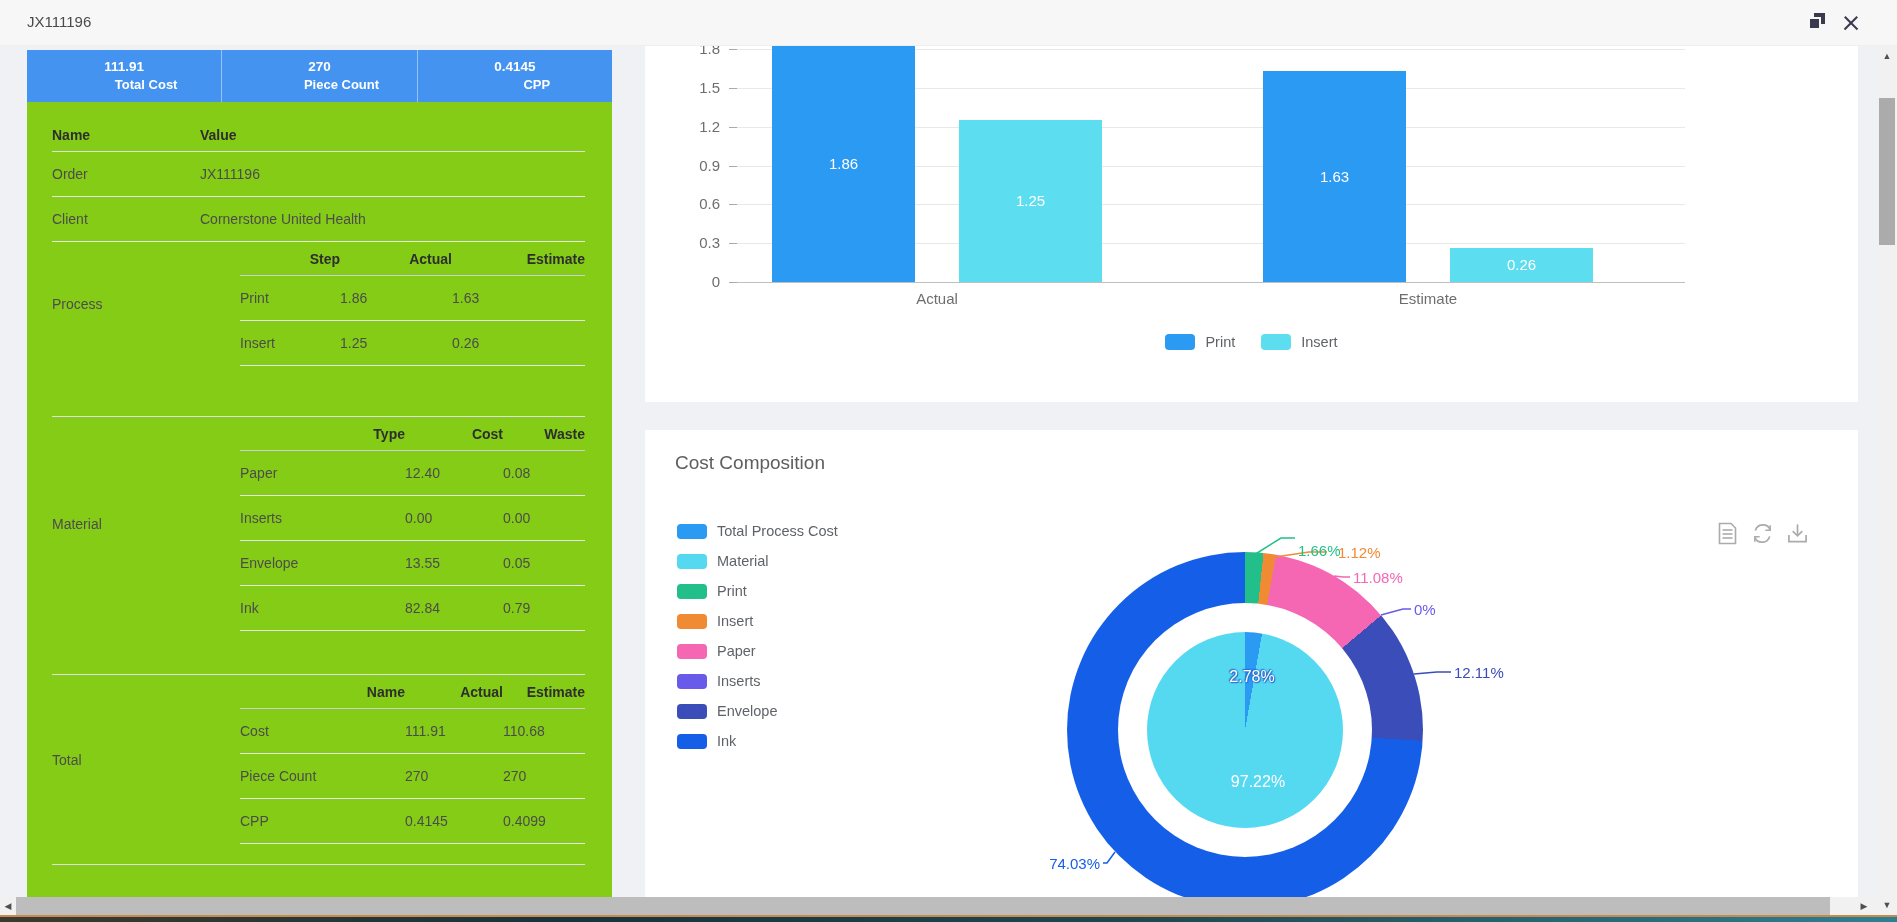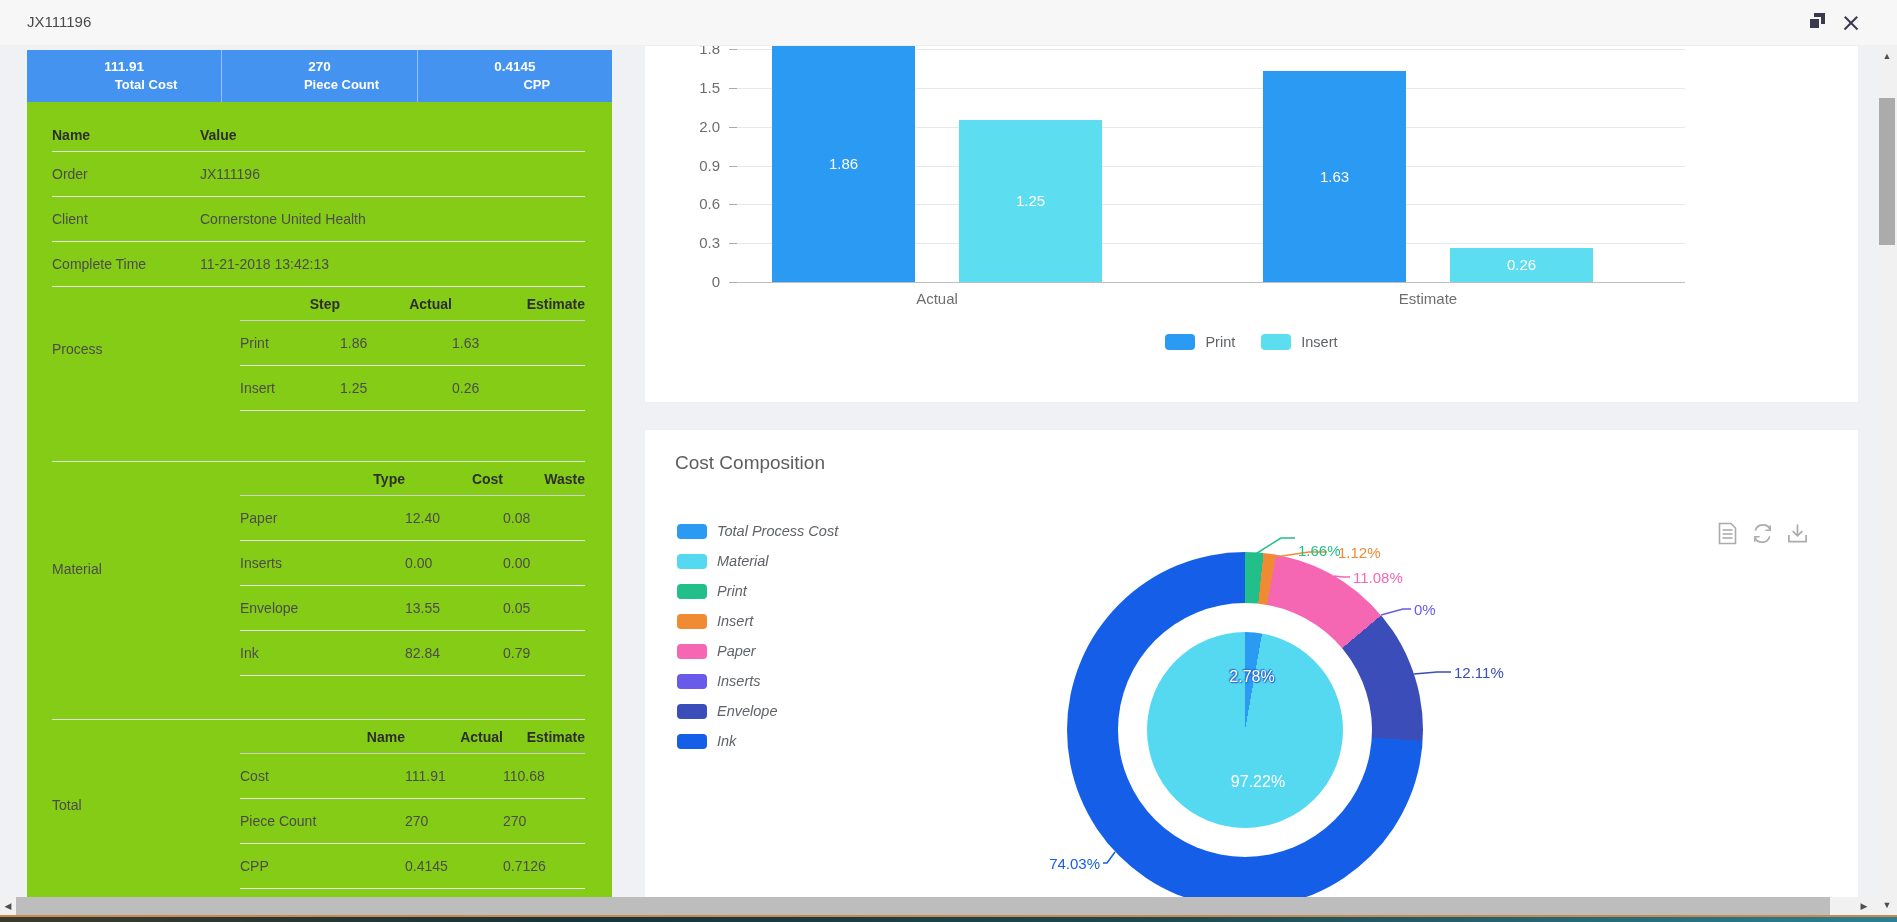--- a/index.html
+++ b/index.html
@@ -47,21 +47,21 @@
   .bar-label{position:absolute;width:143px;text-align:center;color:#fff;font-size:15px;}
   .cat-label{position:absolute;top:244px;width:160px;text-align:center;font-size:15px;color:#6e6e6e;}
   .bar-legend{position:absolute;left:0;top:288px;width:100%;display:flex;justify-content:center;gap:26px;}
   .legend-item{display:flex;align-items:center;gap:10px;cursor:pointer;}
   .legend-swatch{width:30px;height:16px;border-radius:4px;}
   .legend-text{font-size:14.5px;color:#5f6368;}
   
   .pie-title{position:absolute;left:30px;top:22px;font-size:19px;color:#5e5e5e;}
   .toolbox{position:absolute;left:1070px;top:90px;display:flex;gap:11px;}
   .tool-btn{width:24px;height:26px;display:flex;align-items:center;justify-content:center;cursor:pointer;color:#ABABAB;}
-  .pie-legend{position:absolute;left:32px;top:86px;font-style:italic;}
+  .pie-legend{position:absolute;left:32px;top:86px;}
   .pie-legend .legend-item{height:30px;}
   .pie-legend .legend-swatch{width:30px;height:15px;}
   .donut{position:absolute;left:422px;top:122px;width:356px;height:356px;}
   .ring{position:absolute;left:0;top:0;width:356px;height:356px;border-radius:50%;}
   .hole{position:absolute;left:51px;top:51px;width:254px;height:254px;border-radius:50%;background:#fff;}
   .inner-pie{position:absolute;left:80px;top:80px;width:196px;height:196px;border-radius:50%;}
   .callout{position:absolute;font-size:15px;white-space:nowrap;}
   .co0{left:653px;top:100px;margin-top:12px;} .co1{left:685px;top:114px;margin-left:8px;} .co2{left:708px;top:139px;}
   .co3{left:769px;top:171px;} .co4{left:809px;top:234px;}
   .co5{left:377px;top:425px;width:78px;text-align:right;}
@@ -119,24 +119,20 @@
           <div class="it-c2">Value</div>
         </div>
         <div class="it-row">
           <div class="it-c1">Order</div>
           <div class="it-c2">JX111196</div>
         </div>
         <div class="it-row">
           <div class="it-c1">Client</div>
           <div class="it-c2">Cornerstone United Health</div>
         </div>
-        <div class="it-row">
-          <div class="it-c1">Complete Time</div>
-          <div class="it-c2">11-21-2018 13:42:13</div>
-        </div>
         <div class="it-section" style="padding-bottom: 50px;">
           <div class="sec-label">Process</div>
           <div class="nested cols-a">
             <div class="n-row n-head">
               <div class="n-c1">Step</div>
               <div class="n-c2">Actual</div>
               <div class="n-c3">Estimate</div>
             </div>
             <div class="n-row">
               <div class="n-c1">Print</div>
@@ -194,21 +190,21 @@
               <div class="n-c3">110.68</div>
             </div>
             <div class="n-row">
               <div class="n-c1">Piece Count</div>
               <div class="n-c2">270</div>
               <div class="n-c3">270</div>
             </div>
             <div class="n-row">
               <div class="n-c1">CPP</div>
               <div class="n-c2">0.4145</div>
-              <div class="n-c3">0.7126</div>
+              <div class="n-c3">0.4099</div>
             </div>
           </div>
         </div>
       </div>
   </div>
 
   <div class="bar-panel" id="barPanel">
     <div class="bar-legend" id="barLegend">
         <div class="legend-item">
           <span class="legend-swatch" style="background: rgb(43, 154, 243);"></span>
@@ -226,21 +222,21 @@
       <div class="tickmark" style="top: 197.21px;"></div>
       <div class="ticklabel" style="top: 188.21px;">0.3</div>
       <div class="gridline" style="top: 158.42px;"></div>
       <div class="tickmark" style="top: 158.42px;"></div>
       <div class="ticklabel" style="top: 149.42px;">0.6</div>
       <div class="gridline" style="top: 119.63px;"></div>
       <div class="tickmark" style="top: 119.63px;"></div>
       <div class="ticklabel" style="top: 110.63px;">0.9</div>
       <div class="gridline" style="top: 80.84px;"></div>
       <div class="tickmark" style="top: 80.84px;"></div>
-      <div class="ticklabel" style="top: 71.84px;">2.0</div>
+      <div class="ticklabel" style="top: 71.84px;">1.2</div>
       <div class="gridline" style="top: 42.05px;"></div>
       <div class="tickmark" style="top: 42.05px;"></div>
       <div class="ticklabel" style="top: 33.05px;">1.5</div>
       <div class="gridline" style="top: 3.26px;"></div>
       <div class="tickmark" style="top: 3.26px;"></div>
       <div class="ticklabel" style="top: -5.74px;">1.8</div>
       <div class="cat-label" style="left: 212px;">Actual</div>
       <div class="bar" style="left: 127px; top: -4.498px; height: 240.498px; background: rgb(43, 154, 243);"></div>
       <div class="bar-label" style="left: 127px; top: 109px;">1.86</div>
       <div class="bar" style="left: 314px; top: 74.375px; height: 161.625px; background: rgb(92, 222, 240);"></div>

